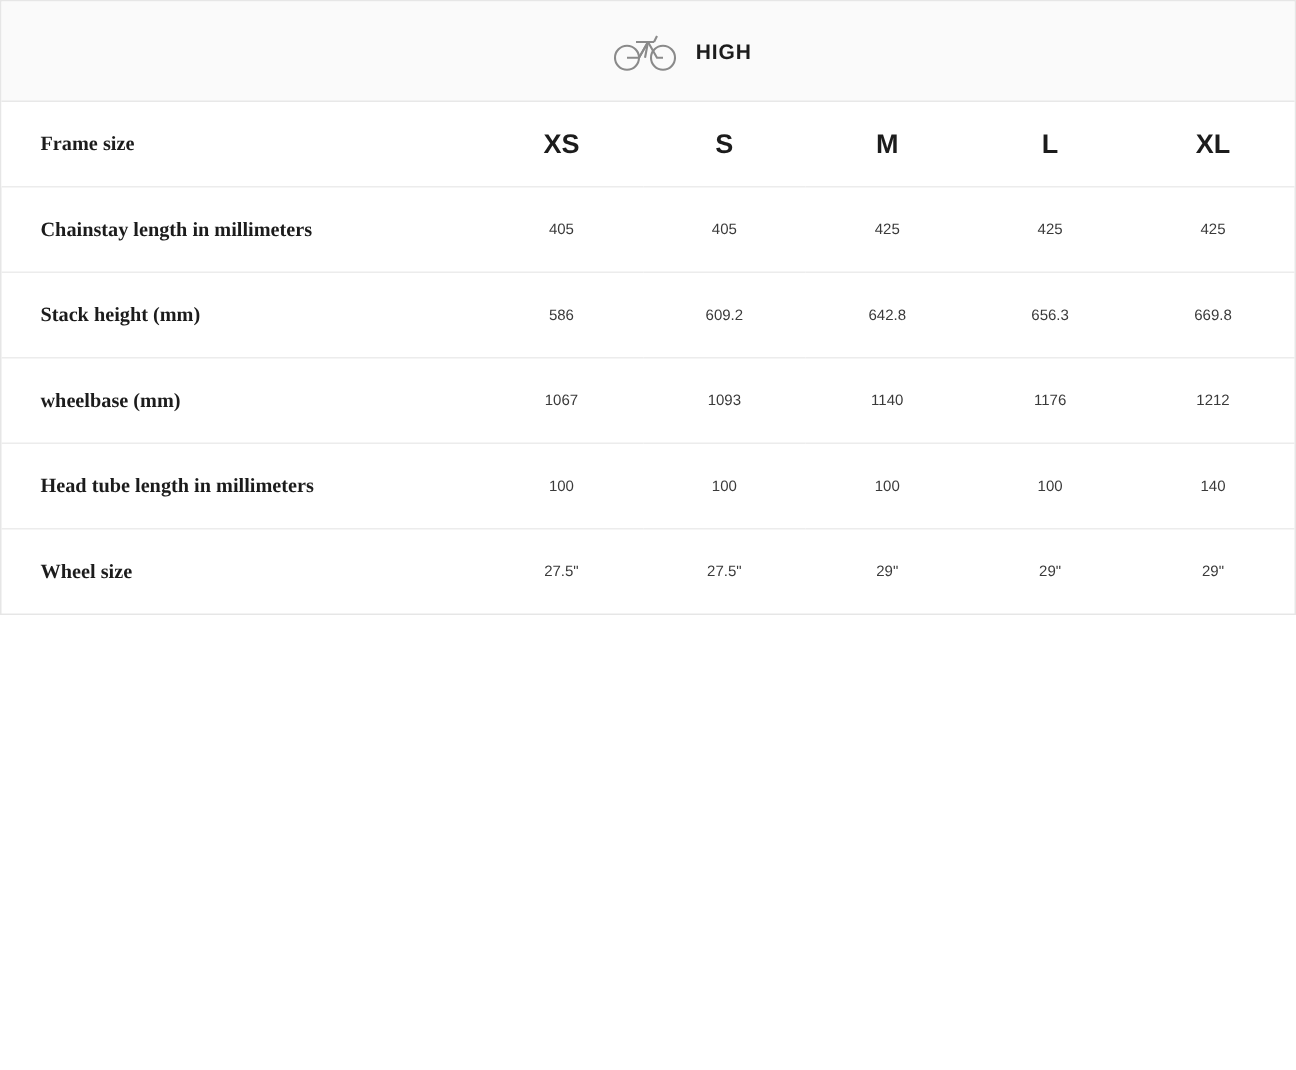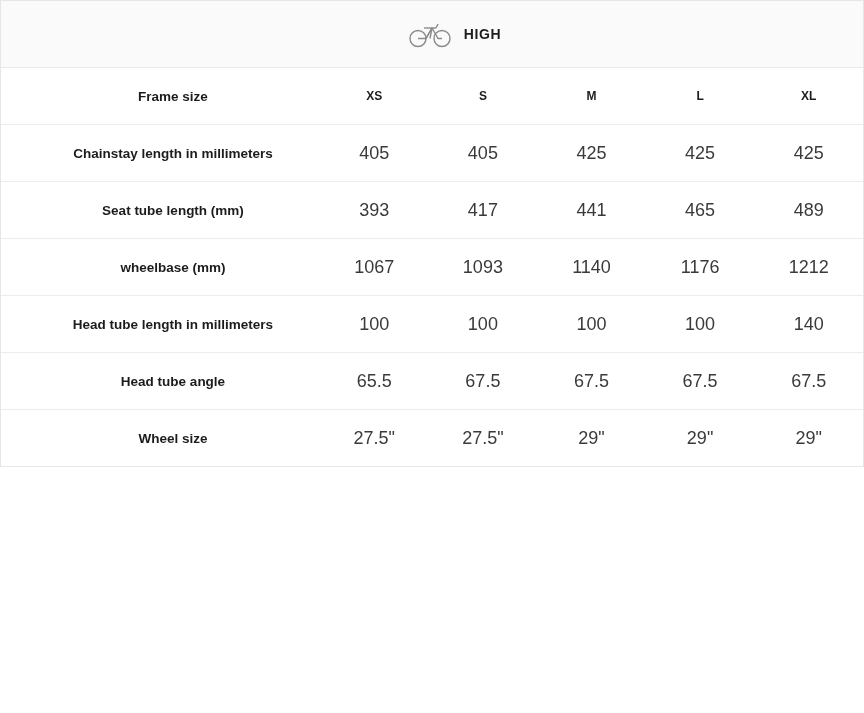--- a/index.html
+++ b/index.html
@@ -46,36 +46,37 @@
     border-collapse: collapse;
     table-layout: fixed;
   }
   table.geometry-table th,
   table.geometry-table td {
     border-bottom: 1px solid #ececec;
     height: 54px;
     vertical-align: middle;
   }
   th.col-label, td.col-label {
-    text-align: center;
+    text-align: left;
     padding-left: 26px;
     font-size: 13.5px;
     font-weight: bold;
     color: #1c1c1c;
     width: 292px;
+    font-family: Liberation Serif, serif;
   }
   th.col-size {
     text-align: center;
-    font-size: 12px;
+    font-size: 18px;
     font-weight: bold;
     color: #1c1c1c;
   }
   td.col-val {
     text-align: center;
-    font-size: 18px;
+    font-size: 10px;
     font-weight: normal;
     color: #3a3a3a;
   }
   thead tr {
     background: #ffffff;
   }
   thead th {
     border-bottom: 1px solid #ececec;
   }
   tbody tr:last-child td {
@@ -116,52 +117,44 @@
     <tbody>
       <tr>
         <td class="col-label">Chainstay length in millimeters</td>
         <td class="col-val">405</td>
         <td class="col-val">405</td>
         <td class="col-val">425</td>
         <td class="col-val">425</td>
         <td class="col-val">425</td>
       </tr>
       <tr>
-        <td class="col-label">Seat tube length (mm)</td>
-        <td class="col-val">393</td>
-        <td class="col-val">417</td>
-        <td class="col-val">441</td>
-        <td class="col-val">465</td>
-        <td class="col-val">489</td>
+        <td class="col-label">Stack height (mm)</td>
+        <td class="col-val">586</td>
+        <td class="col-val">609.2</td>
+        <td class="col-val">642.8</td>
+        <td class="col-val">656.3</td>
+        <td class="col-val">669.8</td>
       </tr>
       <tr>
         <td class="col-label">wheelbase (mm)</td>
         <td class="col-val">1067</td>
         <td class="col-val">1093</td>
         <td class="col-val">1140</td>
         <td class="col-val">1176</td>
         <td class="col-val">1212</td>
       </tr>
       <tr>
         <td class="col-label">Head tube length in millimeters</td>
         <td class="col-val">100</td>
         <td class="col-val">100</td>
         <td class="col-val">100</td>
         <td class="col-val">100</td>
         <td class="col-val">140</td>
       </tr>
       <tr>
-        <td class="col-label">Head tube angle</td>
-        <td class="col-val">65.5</td>
-        <td class="col-val">67.5</td>
-        <td class="col-val">67.5</td>
-        <td class="col-val">67.5</td>
-        <td class="col-val">67.5</td>
-      </tr>
-      <tr>
         <td class="col-label">Wheel size</td>
         <td class="col-val">27.5"</td>
         <td class="col-val">27.5"</td>
         <td class="col-val">29"</td>
         <td class="col-val">29"</td>
         <td class="col-val">29"</td>
       </tr>
     </tbody>
   </table>
 

